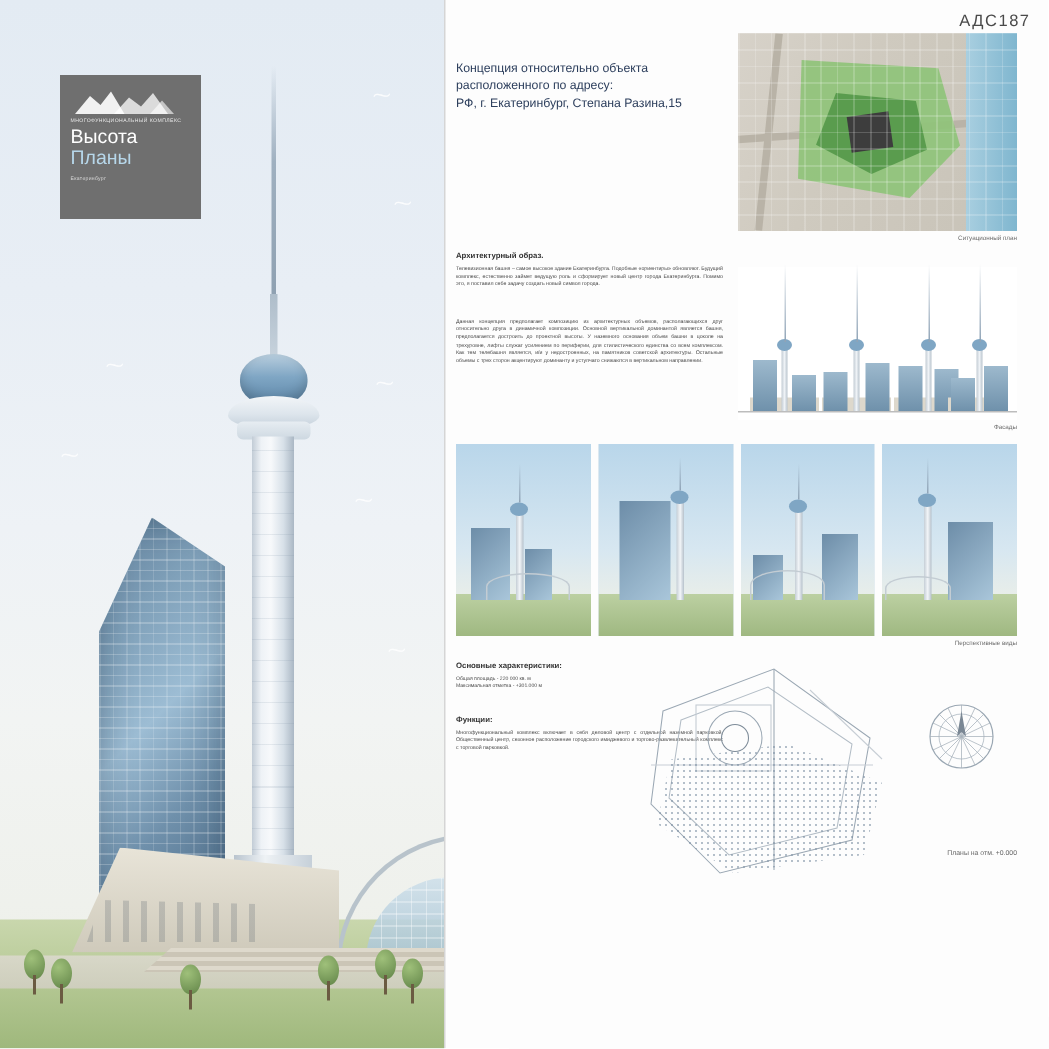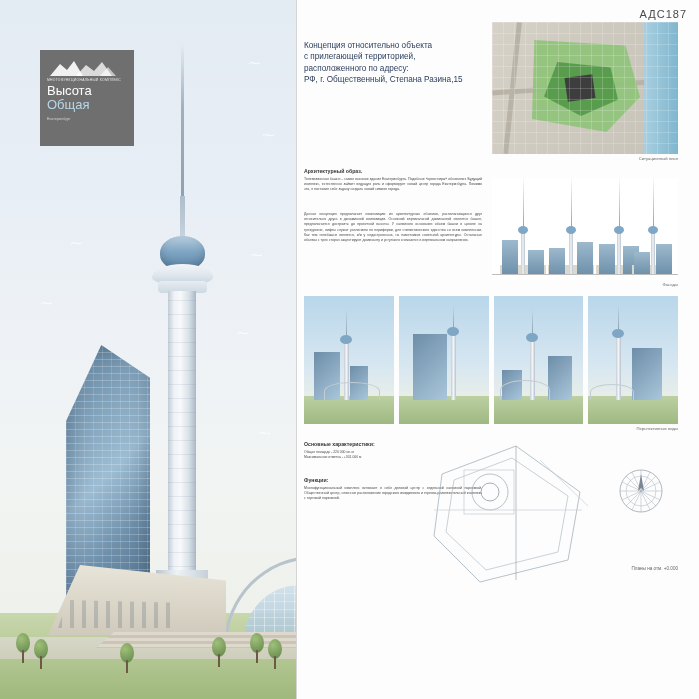--- a/index.html
+++ b/index.html
@@ -346,34 +346,33 @@
     <div class="bird" style="left:258px; top:430px;"></div>
 
     <div id="logo-block">
       <svg id="logo-mountains" viewBox="0 0 70 18">
         <path d="M0 18 L10 6 L17 12 L24 3 L33 18 Z" fill="#ffffff" opacity=".9"></path>
         <path d="M26 18 L36 7 L44 13 L52 4 L62 18 Z" fill="#ffffff" opacity=".75"></path>
         <path d="M50 18 L58 9 L66 18 Z" fill="#ffffff" opacity=".6"></path>
       </svg>
       <div id="logo-top">МНОГОФУНКЦИОНАЛЬНЫЙ КОМПЛЕКС</div>
       <div id="logo-name1">Высота</div>
-      <div id="logo-name2">Общая</div>
+      <div id="logo-name2">Планы</div>
       <div id="logo-sub">Екатеринбург</div>
     </div>
   </div>
 
   <div id="divider"></div>
 
   <div id="code">АДС187</div>
 
   <div id="concept">
     <div>Концепция относительно объекта</div>
-    <div>с прилегающей территорией,</div>
     <div>расположенного по адресу:</div>
-    <div>РФ, г. Общественный, Степана Разина,15</div>
+    <div>РФ, г. Екатеринбург, Степана Разина,15</div>
   </div>
 
   <div id="arch-image-block">
     <div class="sec-title">Архитектурный образ.</div>
     <div class="body-text">Телевизионная башня – самое высокое здание Екатеринбурга. Подобные «ориентиры» обновляют. Будущий комплекс, естественно займет ведущую роль и сформирует новый центр города Екатеринбурга. Помимо это, я поставил себе задачу создать новый символ города.</div>
   </div>
 
   <div id="desc-block">
     <div class="body-text">Данная концепция предполагает композицию из архитектурных объемов, располагающихся друг относительно друга в динамичной композиции. Основной вертикальной доминантой является башня, предполагается достроить до проектной высоты. У наземного основания объем башни в цоколе на трехуровне, лифты служат усилением по периферии, для стилистического единства со всем комплексом. Как тем телебашня является, и/и у недостроенных, на памятников советской архитектуры. Остальные объемы с трех сторон акцентируют доминанту и уступчато снижаются в вертикальном направлении.</div>
   </div>

